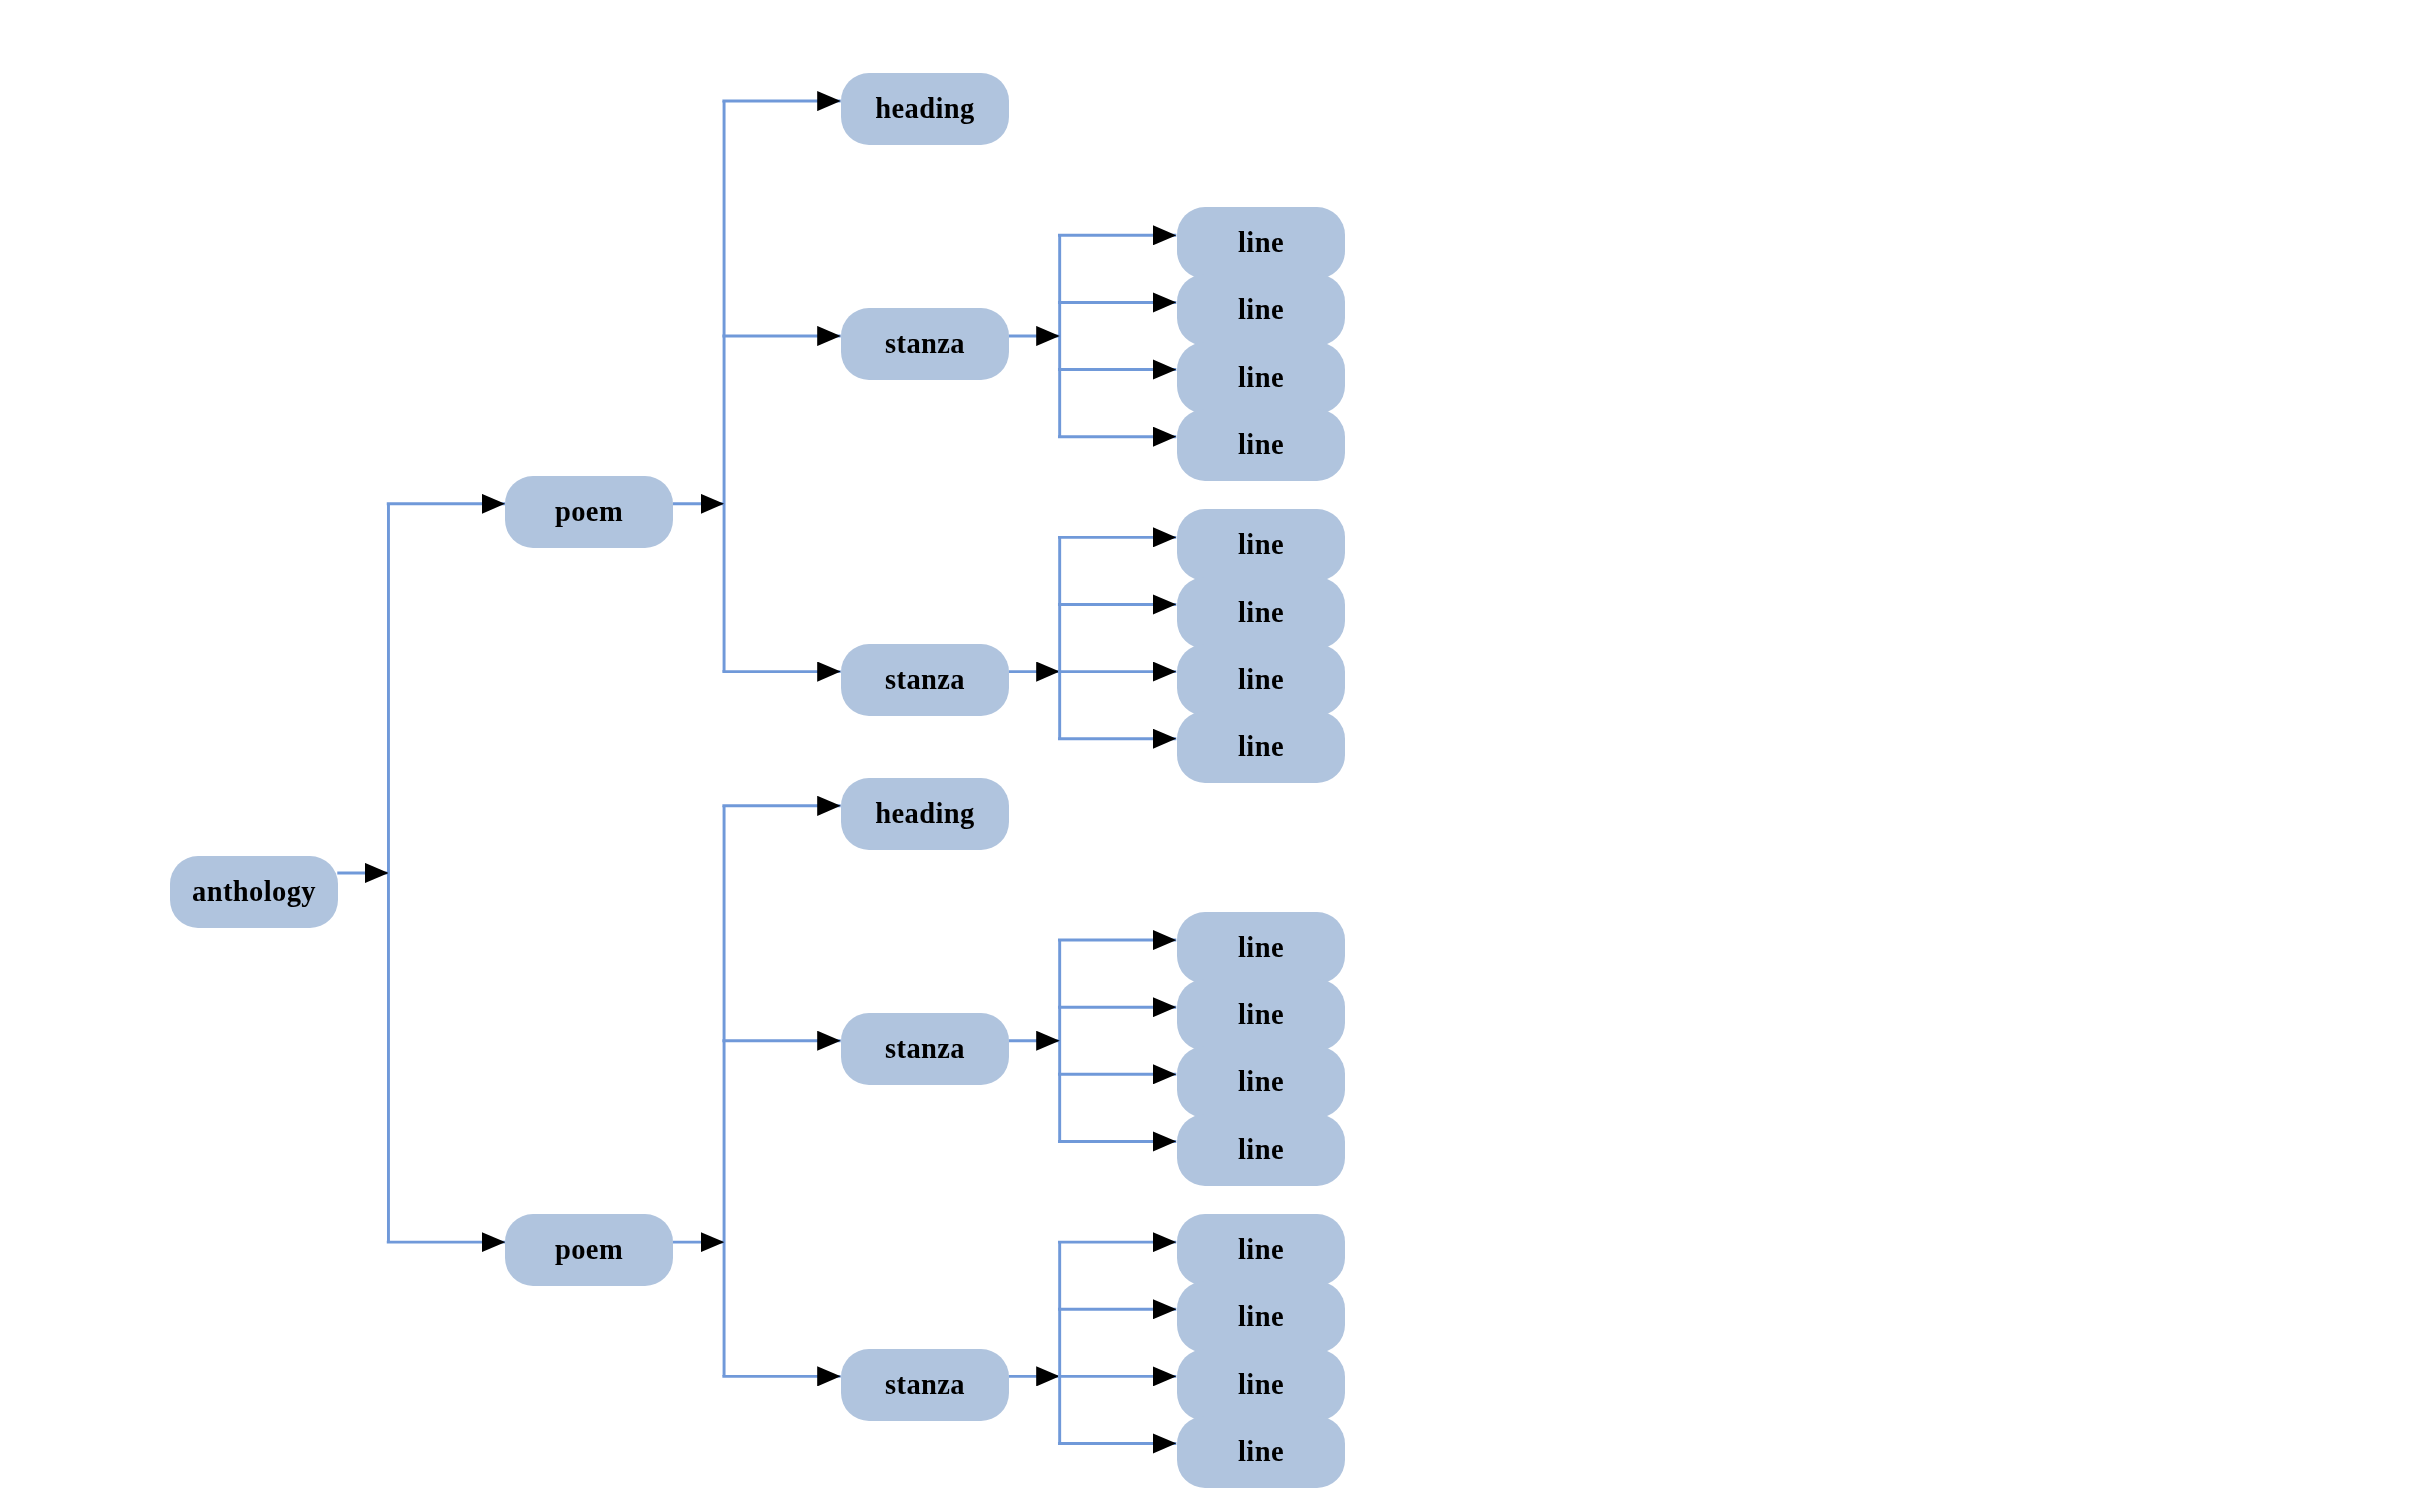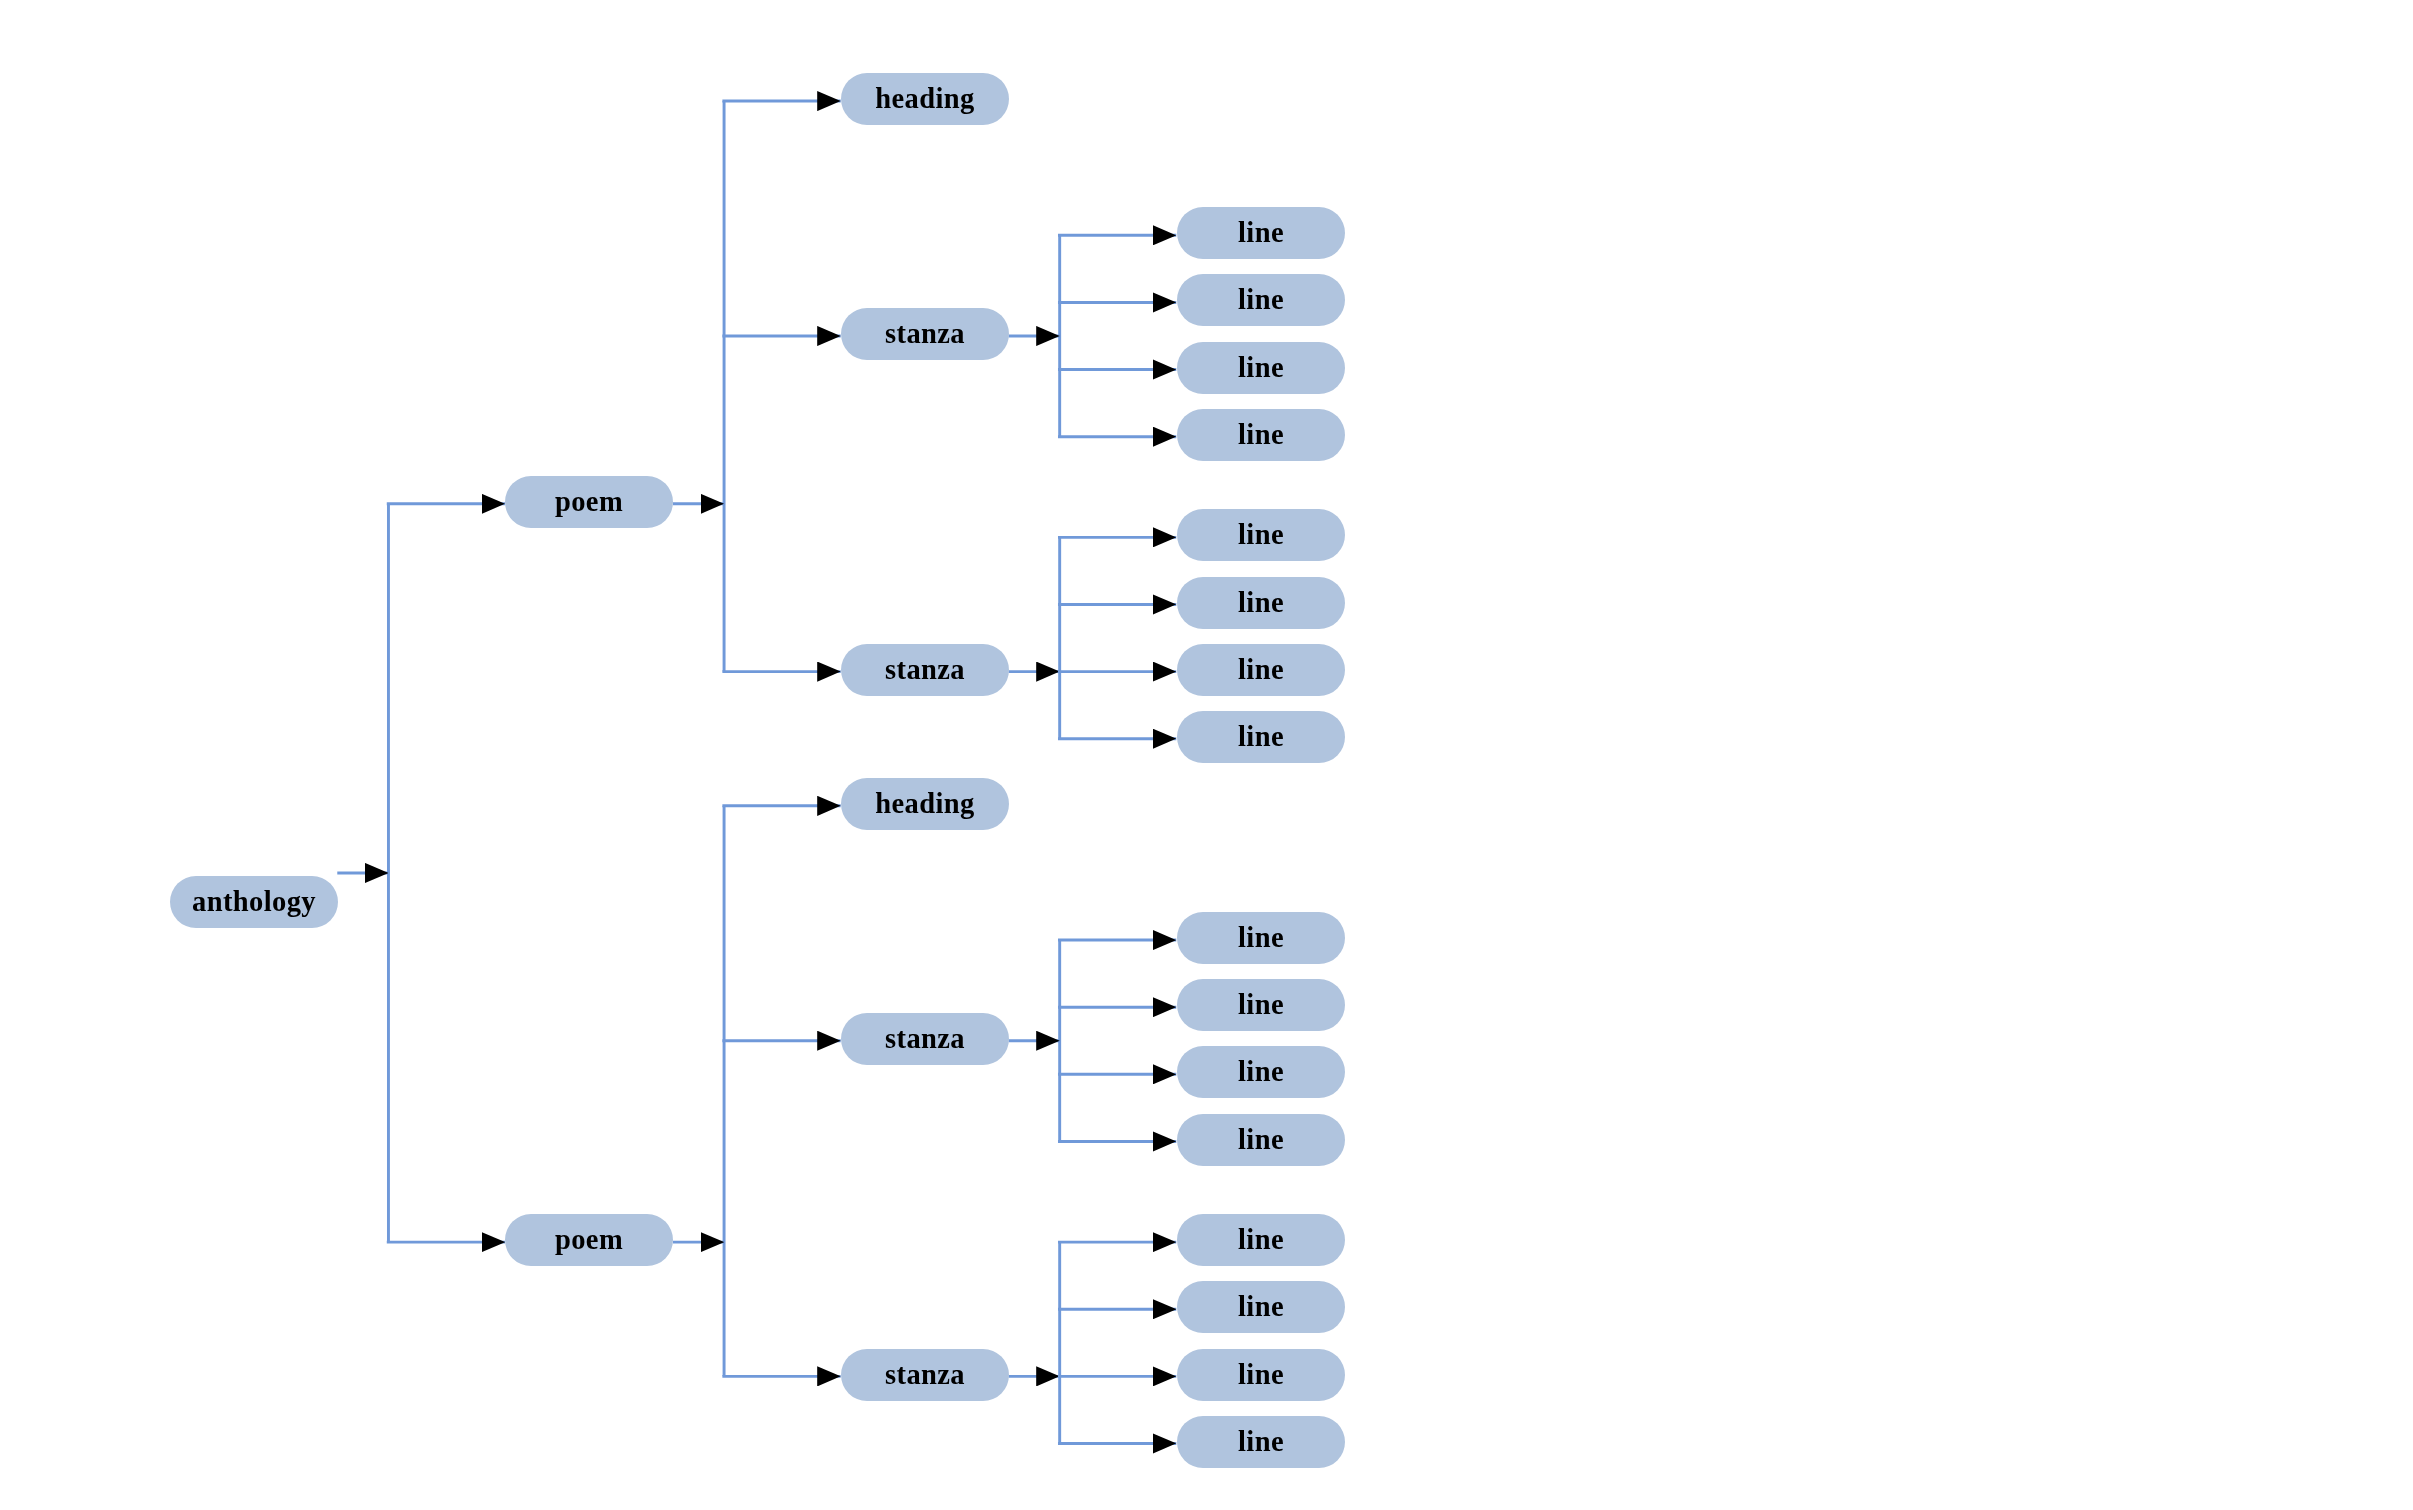--- a/index.html
+++ b/index.html
@@ -25,21 +25,21 @@
   .edges{
     position:absolute;left:0;top:0;width:2413px;height:1511px;
   }
   .edge{
     stroke:var(--edge-color);
     stroke-width:3.5;
     fill:none;
   }
   .node{
     position:absolute;
-    width:168px;height:52px;
+    width:168px;height:72px;
     border-radius:28px;
     background:var(--node-fill);
     color:var(--node-text);
     display:flex;align-items:center;justify-content:center;
     font-weight:bold;font-size:28.5px;line-height:1;
     letter-spacing:0.4px;
     user-select:none;
   }
 </style>
 </head>
@@ -100,21 +100,21 @@
       <line class="edge" x1="1261" y1="1280" x2="1402" y2="1280" marker-end="url(#arrow)"></line>
       <line class="edge" x1="1261" y1="1360" x2="1402" y2="1360" marker-end="url(#arrow)"></line>
 
       <line class="edge" x1="1261" y1="1480" x2="1402" y2="1480" marker-end="url(#arrow)"></line>
       <line class="edge" x1="1261" y1="1560" x2="1402" y2="1560" marker-end="url(#arrow)"></line>
       <line class="edge" x1="1261" y1="1640" x2="1402" y2="1640" marker-end="url(#arrow)"></line>
       <line class="edge" x1="1261" y1="1720" x2="1402" y2="1720" marker-end="url(#arrow)"></line>
     </g>
   </svg>
 
-  <div class="node" style="left:170px;top:876px">anthology</div>
+  <div class="node" style="left:170px;top:856px">anthology</div>
 
   <div class="node" style="left:505px;top:476px">poem</div>
   <div class="node" style="left:841px;top:73px">heading</div>
   <div class="node" style="left:841px;top:308px">stanza</div>
   <div class="node" style="left:1177px;top:207px">line</div>
   <div class="node" style="left:1177px;top:274px">line</div>
   <div class="node" style="left:1177px;top:342px">line</div>
   <div class="node" style="left:1177px;top:409px">line</div>
   <div class="node" style="left:841px;top:644px">stanza</div>
   <div class="node" style="left:1177px;top:509px">line</div>

